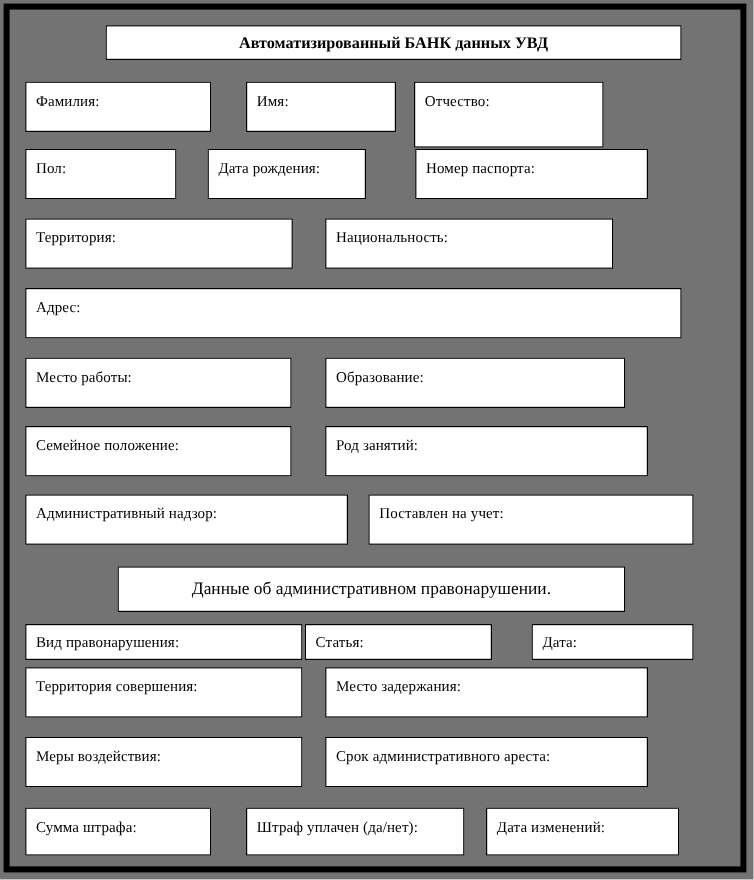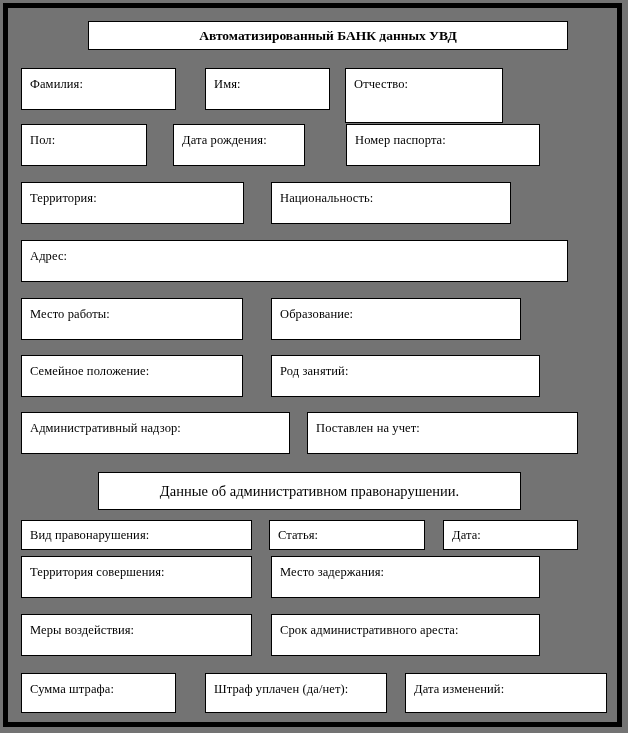--- a/index.html
+++ b/index.html
@@ -131,21 +131,21 @@
     <span class="lbl">Поставлен на учет:</span>
   </div>
 
   <div class="banner" id="section-banner" style="left:98px; top:472px; width:423px; height:38px;">
     <span class="btxt">Данные об административном правонарушении.</span>
   </div>
 
   <div class="fld" style="left:21px; top:520px; width:231px; height:30px;">
     <span class="lbl" style="top:7px;">Вид правонарушения:</span>
   </div>
-  <div class="fld" style="left:269px; top:520px; width:156px; height:30px;">
+  <div class="fld" style="left:254px; top:520px; width:156px; height:30px;">
     <span class="lbl" style="top:7px;">Статья:</span>
   </div>
   <div class="fld" style="left:443px; top:520px; width:135px; height:30px;">
     <span class="lbl" style="top:7px;">Дата:</span>
   </div>
 
   <div class="fld" style="left:21px; top:556px; width:231px; height:42px;">
     <span class="lbl">Территория совершения:</span>
   </div>
   <div class="fld" style="left:271px; top:556px; width:269px; height:42px;">
@@ -158,17 +158,17 @@
   <div class="fld" style="left:271px; top:614px; width:269px; height:42px;">
     <span class="lbl">Срок административного ареста:</span>
   </div>
 
   <div class="fld" style="left:21px; top:673px; width:155px; height:40px;">
     <span class="lbl">Сумма штрафа:</span>
   </div>
   <div class="fld" style="left:205px; top:673px; width:182px; height:40px;">
     <span class="lbl">Штраф уплачен (да/нет):</span>
   </div>
-  <div class="fld" style="left:405px; top:673px; width:202px; height:40px;">
+  <div class="fld" style="left:405px; top:673px; width:161px; height:40px;">
     <span class="lbl">Дата изменений:</span>
   </div>
 
 </div>
 
 </body></html>

